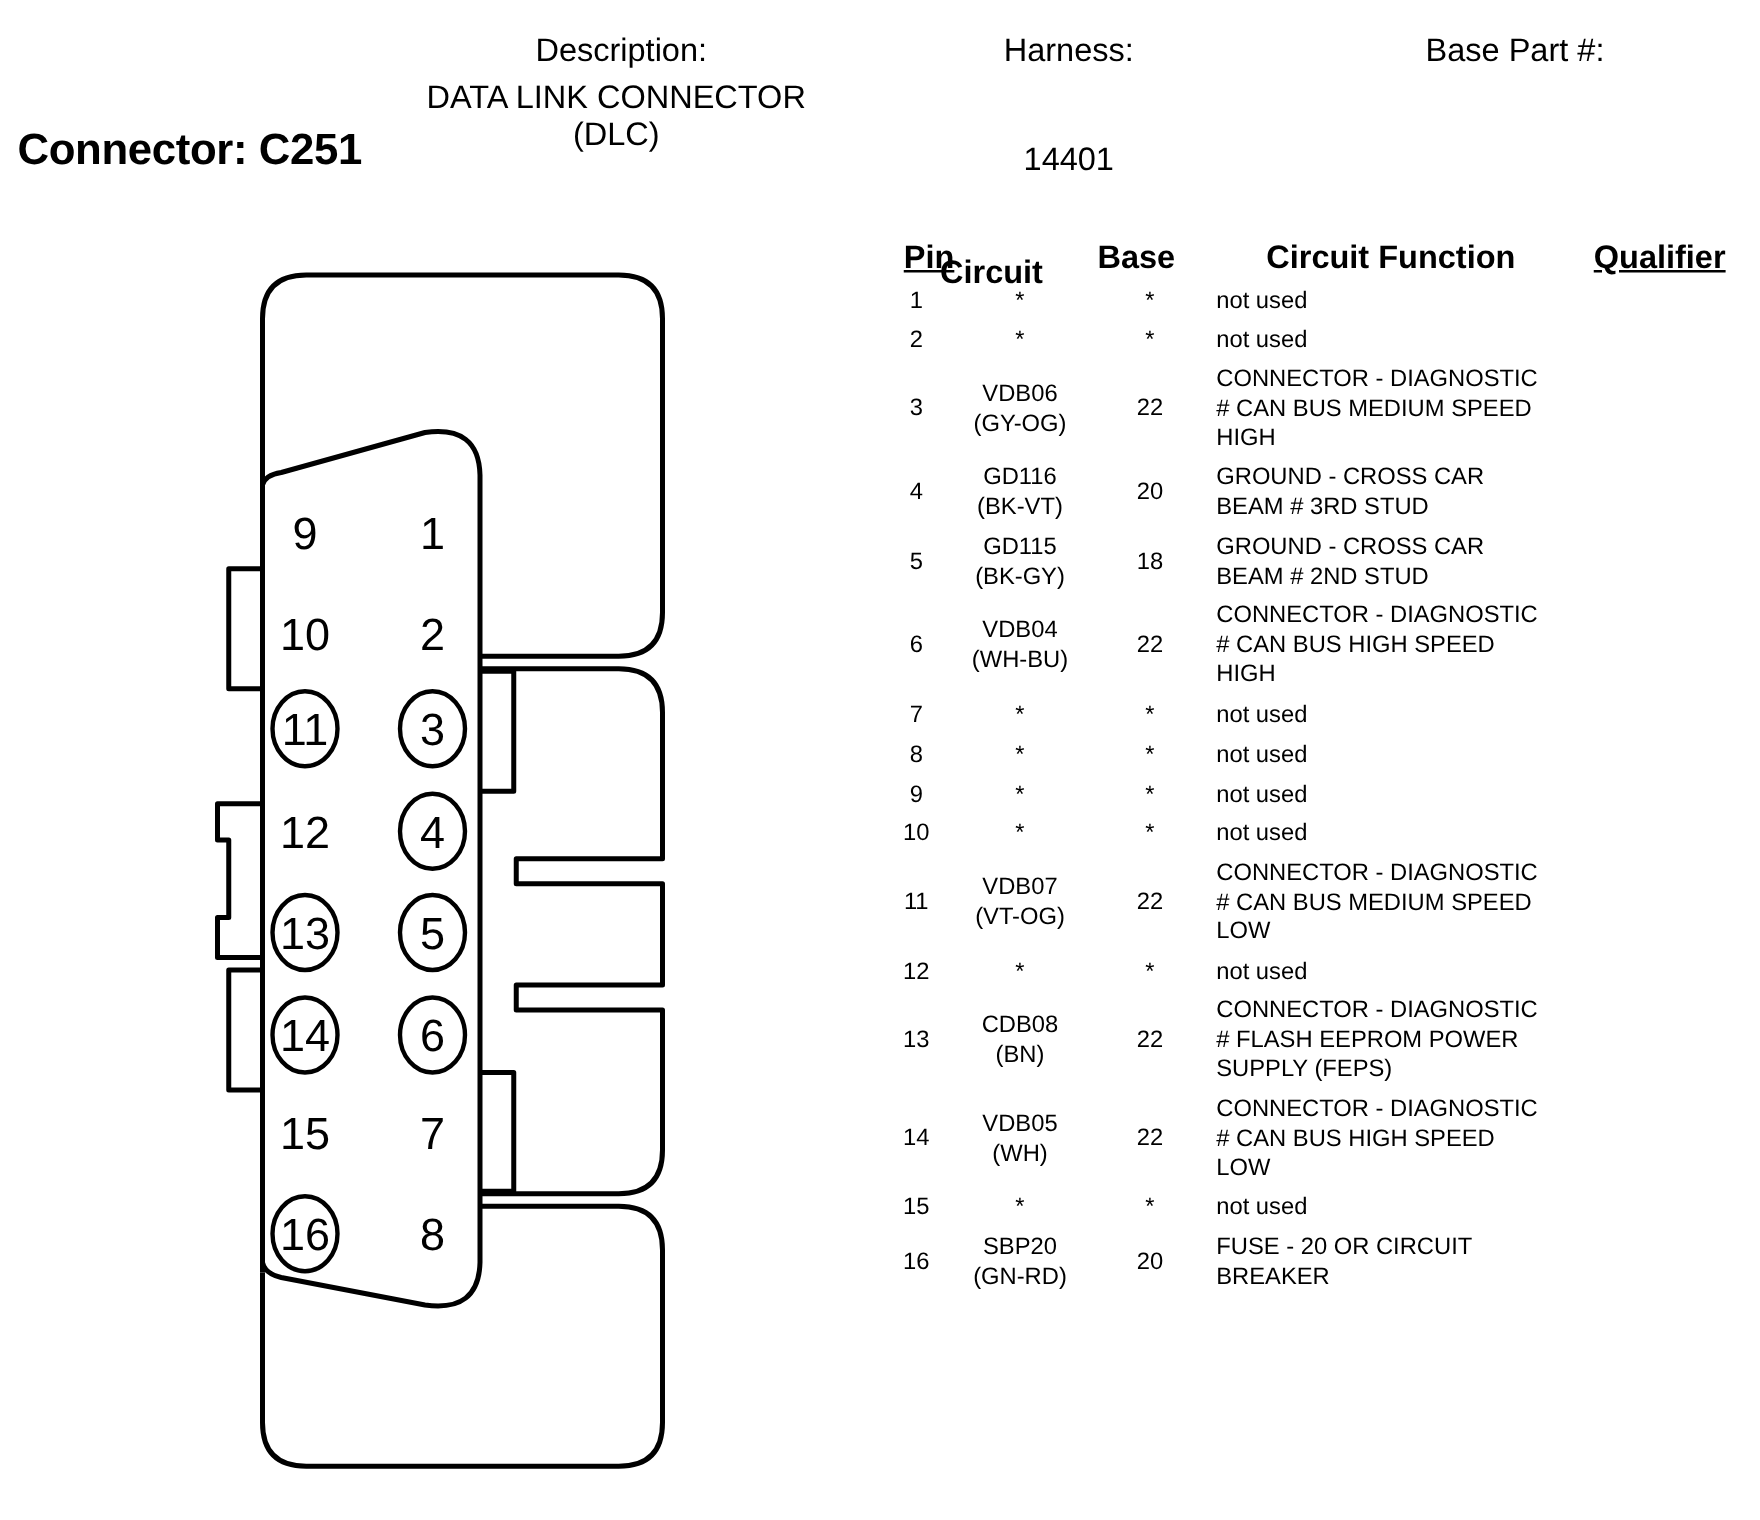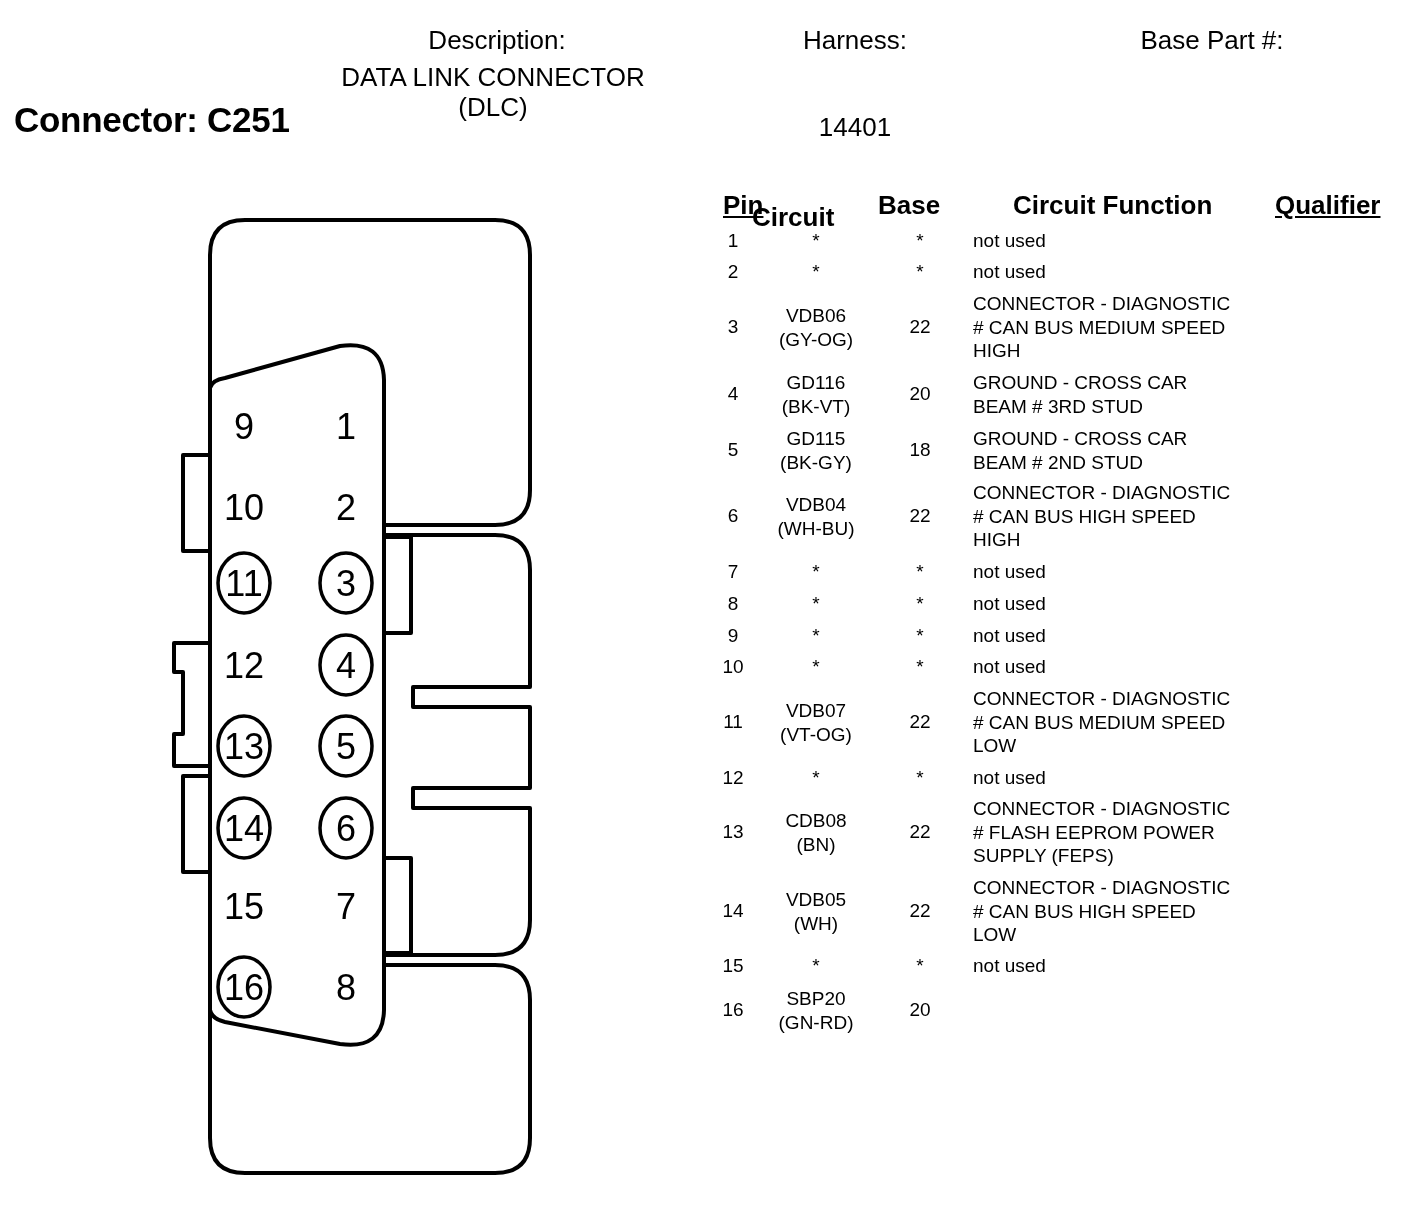--- a/index.html
+++ b/index.html
@@ -279,15 +279,19 @@
       </div>
       <div class="cell c-qual"></div>
     </div>
     <div class="row" style="top: 986.5px; height: 47px; left: 0px;">
       <div class="cell c-pin">16</div>
       <div class="cell c-circ">
         <div>SBP20</div>
         <div>(GN-RD)</div>
       </div>
       <div class="cell c-gauge">20</div>
+      <div class="cell c-func">
+        <div>FUSE - 20 OR CIRCUIT</div>
+        <div>BREAKER</div>
+      </div>
       <div class="cell c-qual"></div>
     </div>
   </div>
 
 </body></html>

